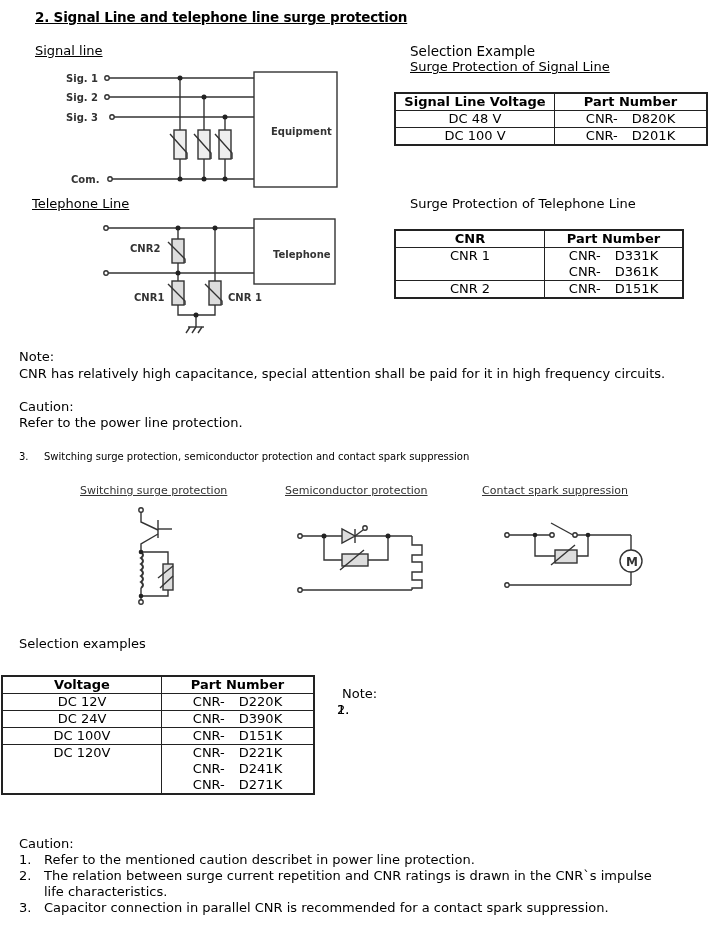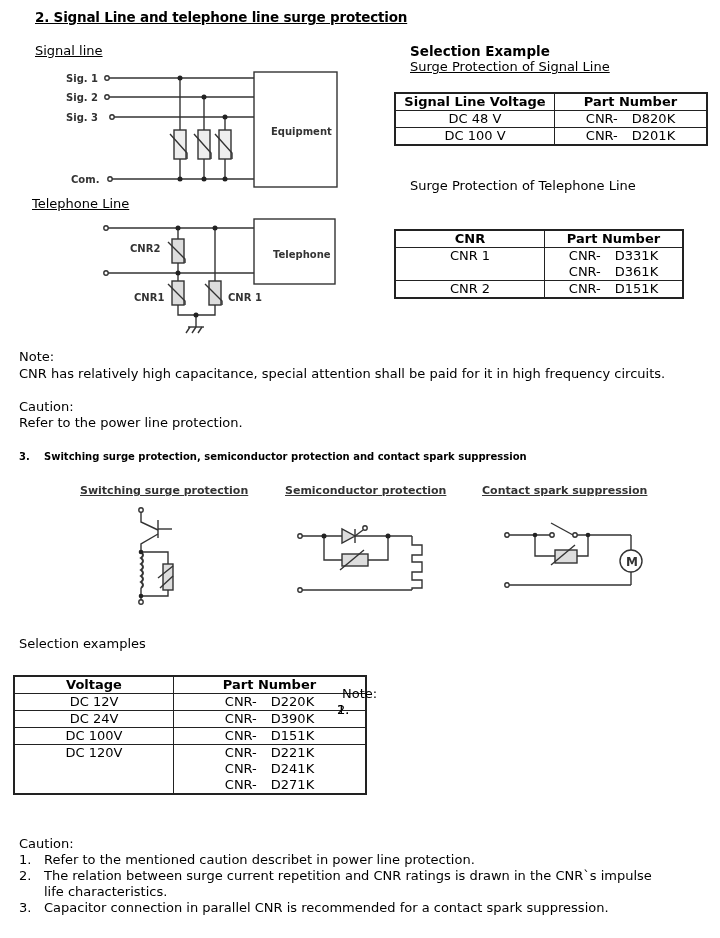--- a/index.html
+++ b/index.html
@@ -1,21 +1,21 @@
 <!DOCTYPE html>
 <html><head>
 <meta charset="utf-8">
 <style>
   html, body { margin:0; padding:0; background:#fff; }
   body { width:720px; height:938px; position:relative; overflow:hidden;
          font-family:"DejaVu Sans", sans-serif; color:#000; font-size:13px; }
   .abs { position:absolute; }
   .h2 { font-weight:bold; text-decoration:underline; font-size:13.5px; letter-spacing:-0.2px; }
   .u { text-decoration:underline; }
-  .b { font-weight:bold; }
+  .b { font-weight:normal; }
   .txt { font-size:13px; line-height:16px; white-space:nowrap; }
   table.t { border-collapse:collapse; border:2px solid #222; font-size:13px; }
   table.t td, table.t th { border-left:1.5px solid #222; padding:0 4px; text-align:center; line-height:16px; }
   table.t tr.sep td { border-top:1.5px solid #222; }
   table.t th { font-weight:bold; border-bottom:1.5px solid #222; }
   .pn { display:inline-block; text-align:left; }
   .pn .pre { display:inline-block; width:46px; }
   svg { position:absolute; }
   svg text { font-family:"DejaVu Sans", sans-serif; font-weight:bold; fill:#333; }
   ol.list { margin:0; padding:0; list-style:none; }
@@ -118,21 +118,21 @@
       <circle cx="125" cy="13" r="2.5"></circle>
     <circle cx="88" cy="58" r="2.5"></circle>
       <circle cx="106" cy="100" r="2.5"></circle>
   </g>
   <text x="40" y="37" font-size="10">CNR2</text>
   <text x="44" y="86" font-size="10">CNR1</text>
   <text x="138" y="86" font-size="10">CNR 1</text>
   <text x="183" y="43" font-size="10">Telephone</text>
 </svg>
 
-<div class="abs txt" style="left:410px; top:178px;">Surge Protection of Telephone Line</div>
+<div class="abs txt" style="left:410px; top:196px;">Surge Protection of Telephone Line</div>
 
 <table class="t abs" style="left:394px; top:229px; width:290px;">
   <tbody>
       <tr>
     <th style="width:140px; border-left:none;">CNR</th>
     <th>Part Number</th>
   </tr>
   <tr>
     <td style="border-left:none; vertical-align:top;">CNR 1</td>
     <td><span class="pn"><span class="pre">CNR-</span><span>D331K</span><br><span class="pre">CNR-</span><span>D361K</span></span></td>
@@ -222,21 +222,21 @@
   </g>
   <g fill="#222">
       <circle cx="40" cy="20" r="2.3"></circle>
       <circle cx="93" cy="20" r="2.3"></circle>
     </g>
   <text x="131" y="51" font-size="12" font-weight="normal">M</text>
 </svg>
 
 <div class="abs txt" style="left:19px; top:636px;">Selection examples</div>
 
-<table class="t abs" style="left:13px; top:675px; width:354px;">
+<table class="t abs" style="left:1px; top:675px; width:314px;">
   <tbody>
       <tr>
     <th style="width:150px; border-left:none;">Voltage</th>
     <th>Part Number</th>
   </tr>
   <tr>
     <td style="border-left:none;">DC 12V</td>
     <td><span class="pn"><span class="pre">CNR-</span><span>D220K</span></span></td>
   </tr>
   <tr class="sep">

